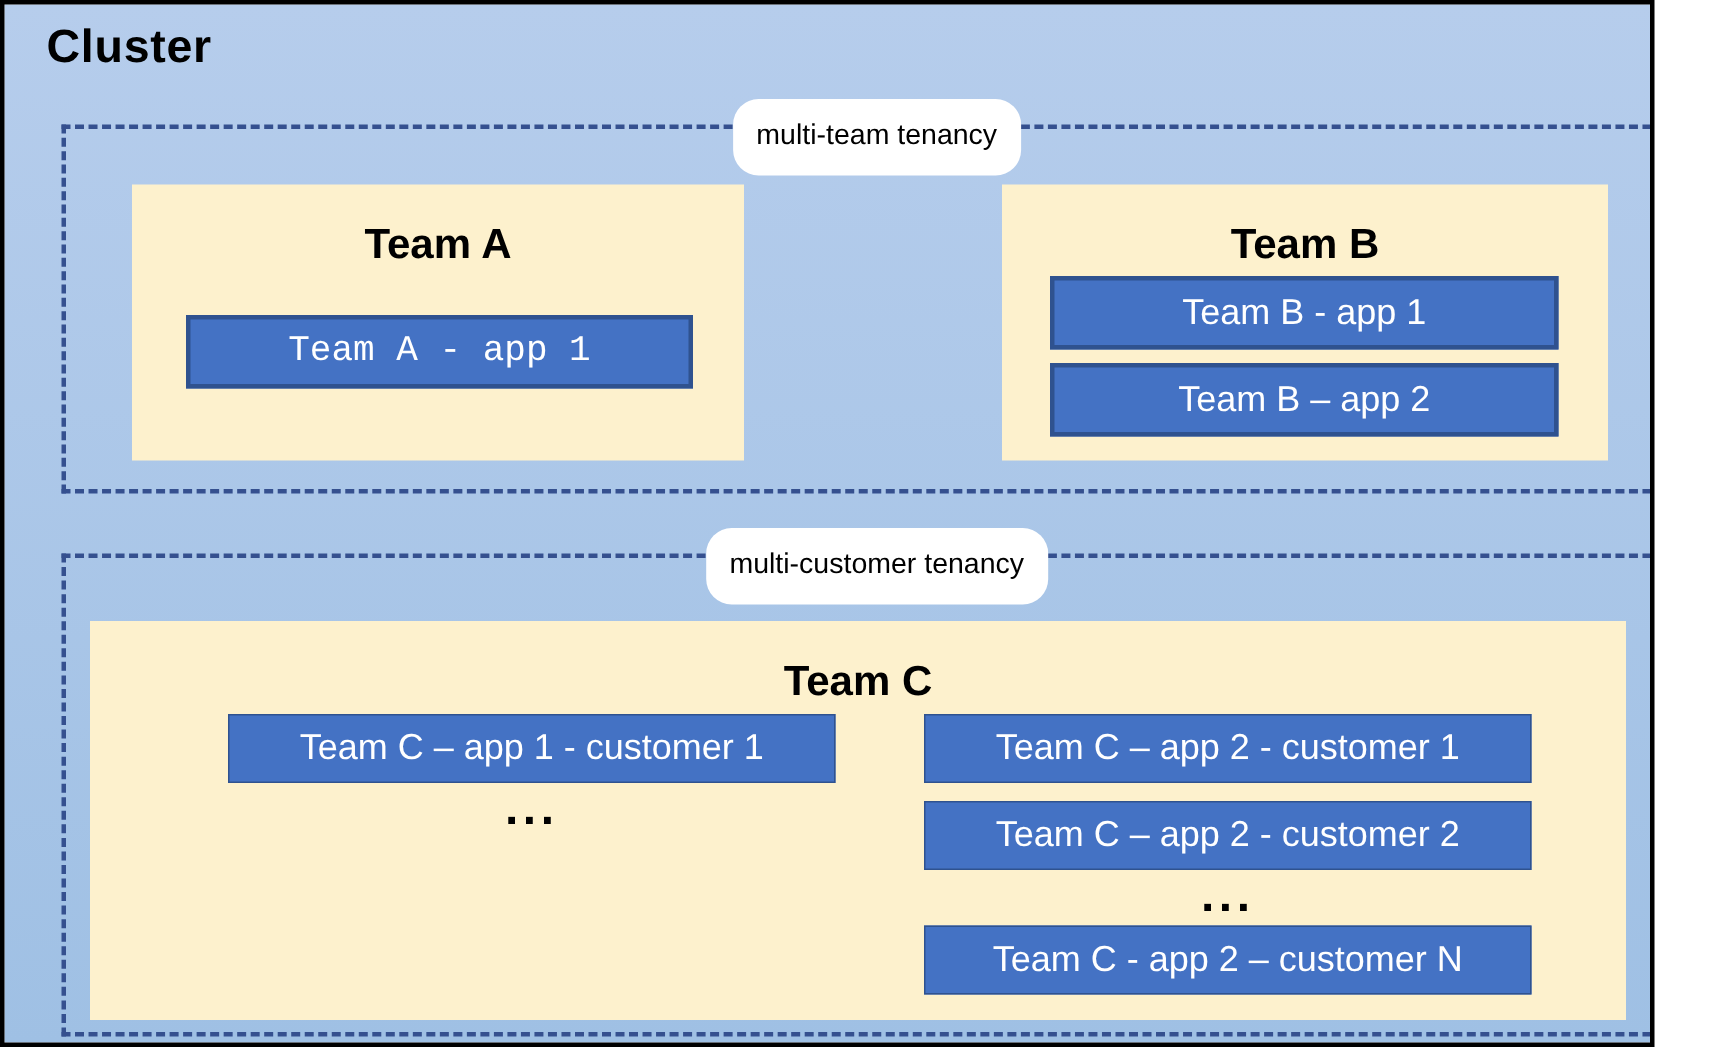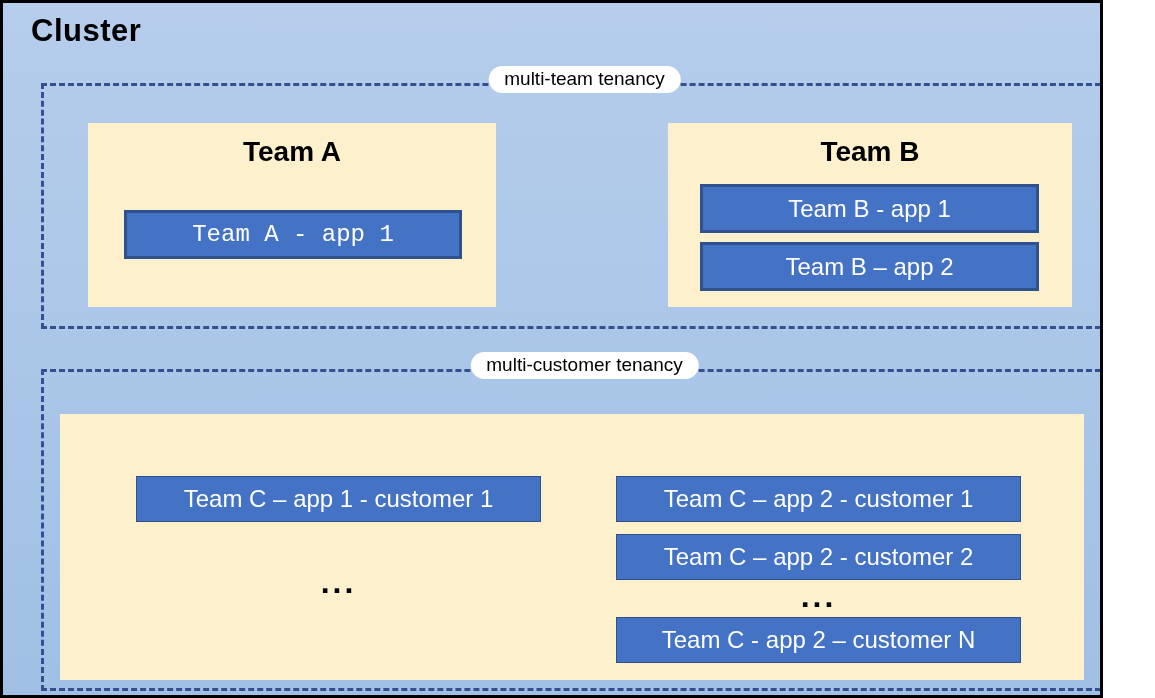--- a/index.html
+++ b/index.html
@@ -43,38 +43,38 @@
     height: 322px;
   }
   .zone-label {
     position: absolute;
     top: -20px;
     left: 50%;
     transform: translateX(-50%);
     background: var(--label-bg, #ffffff);
     color: var(--title-text, #000000);
     font-size: 19px;
-    padding: 2px 16px;
+    padding: 14px 16px;
     white-space: nowrap;
     line-height: 1.2;
     border-radius: 17px;
   }
   .team-box {
     position: absolute;
     box-sizing: border-box;
     background: var(--team-box-bg, #fdf1cd);
   }
   #team-a { left: 44px;  top: 37px; width: 408px; height: 184px; }
   #team-b { left: 624px; top: 37px; width: 404px; height: 184px; }
   #team-c { left: 16px;  top: 42px; width: 1024px; height: 266px; }
   .team-title {
     text-align: center;
     font-weight: bold;
     font-size: 28px;
-    padding-top: 13px;
+    padding-top: 24px;
     color: var(--title-text, #000000);
   }
   .app-box {
     position: absolute;
     box-sizing: border-box;
     background: var(--app-box-bg, #4472c4);
     border: 3px solid var(--app-box-border, #2f528f);
     color: var(--app-text, #ffffff);
     font-size: 24px;
     display: flex;
@@ -85,21 +85,21 @@
   #team-a-app-1 { left: 36px; top: 87px;  width: 338px; height: 49px; font-family: Liberation Mono, monospace; }
   #team-b-app-1 { left: 32px; top: 61px;  width: 339px; height: 49px; }
   #team-b-app-2 { left: 32px; top: 119px; width: 339px; height: 49px; text-align: center; }
   .customer-col {
     position: absolute;
     top: 62px;
     width: 405px;
     display: flex;
     flex-direction: column;
   }
-  #team-c-col-1 { left: 76px; gap: 44px; }
+  #team-c-col-1 { left: 92px; }
   #team-c-col-2 { left: 556px; }
   .app-box-c {
     box-sizing: border-box;
     background: var(--app-box-bg, #4472c4);
     border: 1px solid var(--app-box-border, #2f528f);
     color: var(--app-text, #ffffff);
     font-size: 24px;
     height: 46px;
     margin-bottom: 12px;
     display: flex;
@@ -139,20 +139,21 @@
       <div class="app-box" id="team-b-app-1">Team B - app 1</div>
       <div class="app-box" id="team-b-app-2">Team B – app 2</div>
     </div>
   </div>
 
   <div class="tenancy-zone" id="zone-multi-customer">
 
     <div class="zone-label">multi-customer tenancy</div>
 
     <div class="team-box" id="team-c">
+      <div class="team-title">Team C</div>
 
       <div class="customer-col" id="team-c-col-1">
         <div class="app-box-c">Team C – app 1 - customer 1</div>
         <div class="col-ellipsis">...</div>
       </div>
 
       <div class="customer-col" id="team-c-col-2">
         <div class="app-box-c">Team C – app 2 - customer 1</div>
         <div class="app-box-c">Team C – app 2 - customer 2</div>
         <div class="col-ellipsis">...</div>

